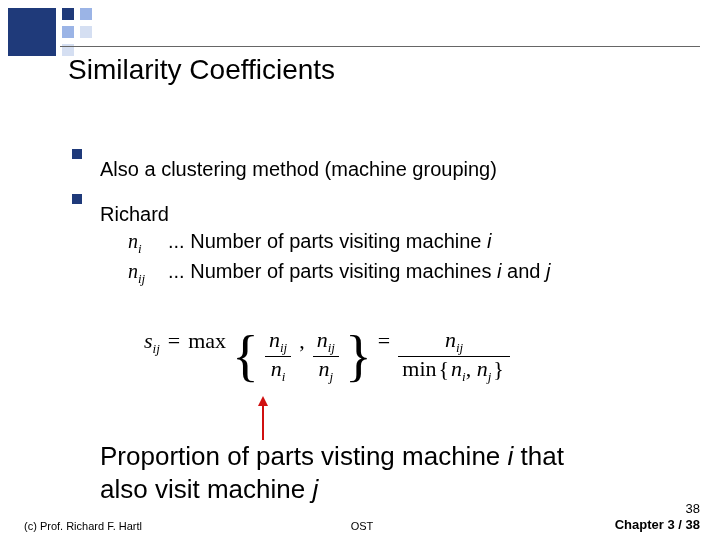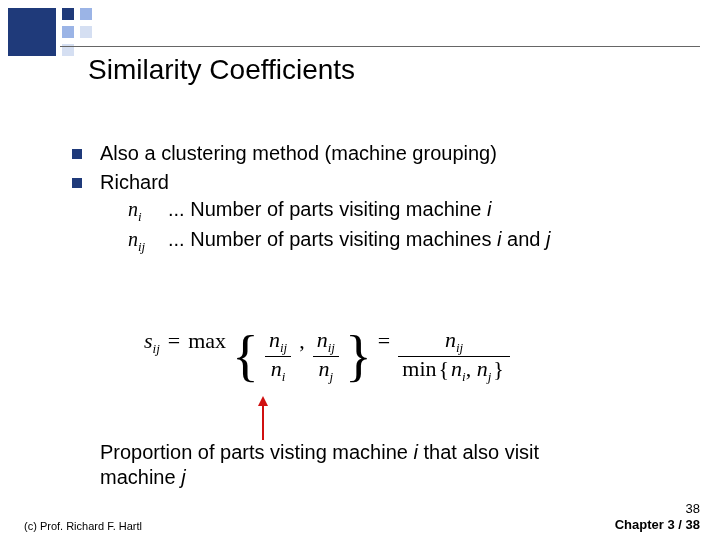--- a/index.html
+++ b/index.html
@@ -42,21 +42,21 @@
     position: absolute;
     top: 46px;
     left: 60px;
     right: 20px;
     height: 1px;
     background: #666;
   }
   .title {
     position: absolute;
     top: 54px;
-    left: 88px;
+    left: 68px;
     font-size: 28px;
     font-weight: normal;
   }
   .body {
     position: absolute;
     top: 140px;
     left: 72px;
     right: 40px;
     font-size: 20px;
     line-height: 1.35;
@@ -69,20 +69,21 @@
   .sq {
     width: 10px;
     height: 10px;
     background: #1f3a7a;
     margin-top: 9px;
     margin-right: 18px;
     flex: 0 0 auto;
   }
   .bullet-text {
     flex: 1 1 auto;
+    margin-top: 16px;
   }
   .defrow {
     display: flex;
     margin-left: 28px;
   }
   .defrow .sym {
     width: 40px;
     font-style: italic;
     font-family: 'Times New Roman', serif;
     font-size: 20px;
@@ -135,21 +136,21 @@
     left: 256px;
     width: 14px;
     height: 44px;
   }
   .arrow svg { display:block; }
   .caption {
     position: absolute;
     top: 440px;
     left: 100px;
     right: 110px;
-    font-size: 20px;
+    font-size: 26px;
     line-height: 1.25;
   }
   .footer {
     position: absolute;
     left: 24px;
     right: 20px;
     bottom: 8px;
     font-size: 11px;
     display: flex;
     align-items: flex-end;
@@ -259,17 +260,18 @@
     <polygon points="7,0 2,10 12,10" fill="#d01010"></polygon>
   </svg>
 </div>
 
 <div class="caption">
   <span>Proportion of parts visting machine </span><span class="ital">i</span><span> that also visit machine </span><span class="ital">j</span>
 </div>
 
 <div class="footer">
   <span>(c) Prof. Richard F. Hartl</span>
+  <span class="mid">OST</span>
   <span class="right">
     <span class="pg">38</span>
     <span>Chapter 3 / 38</span>
   </span>
 </div>
 
 </body></html>

